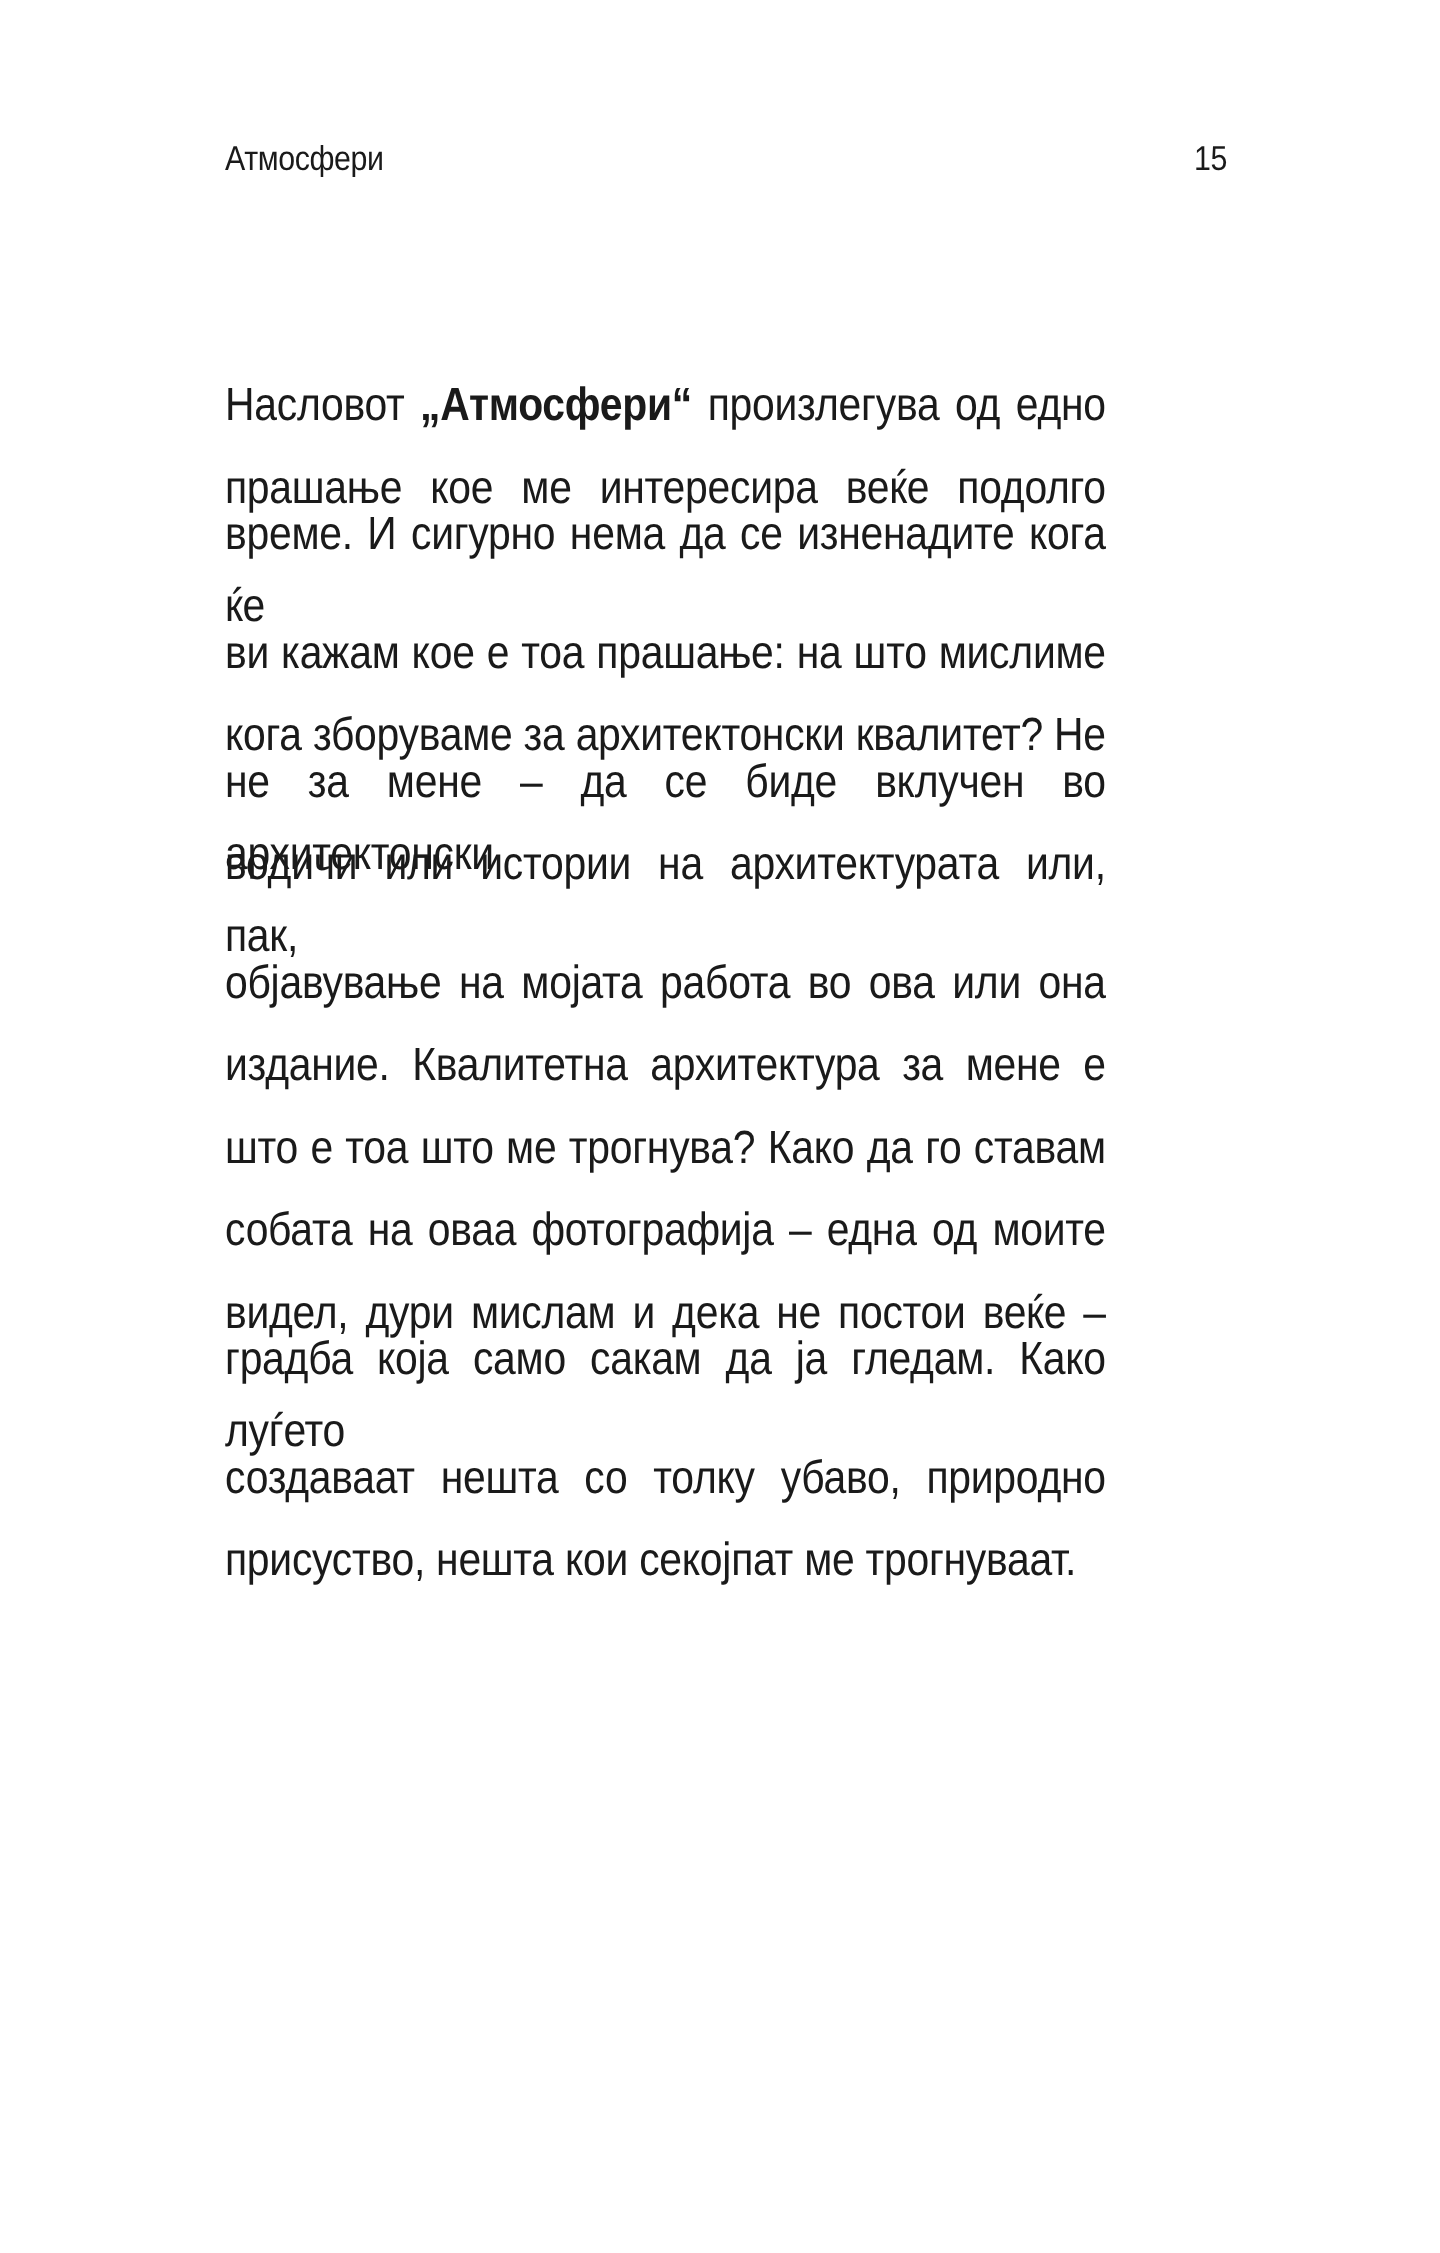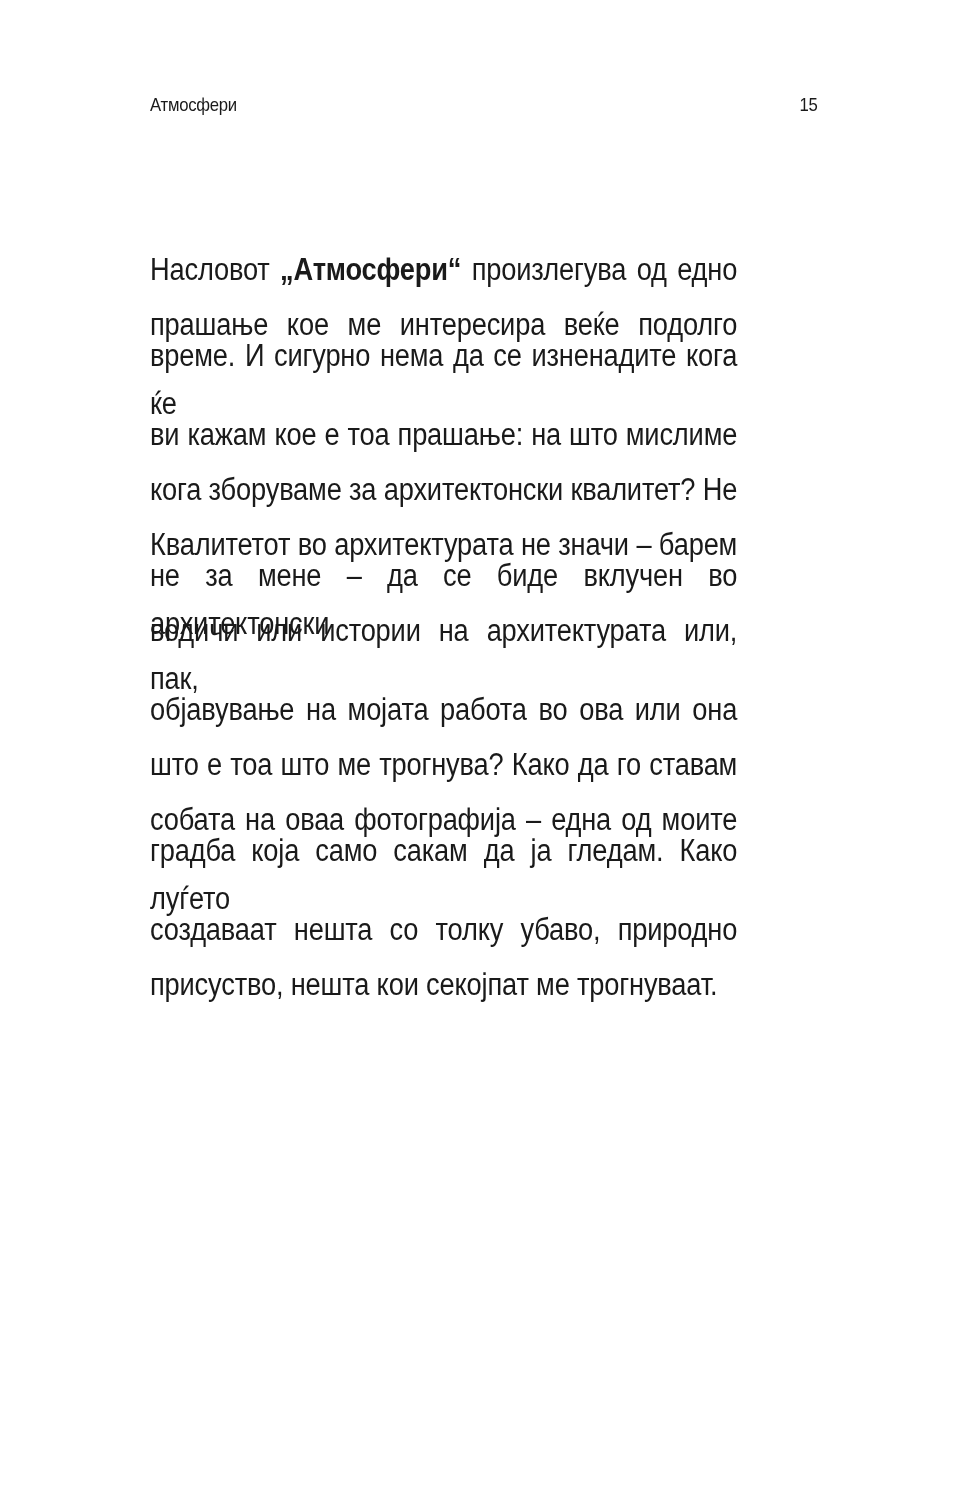--- a/index.html
+++ b/index.html
@@ -17,21 +17,21 @@
     }
     .running-header {
       position: absolute;
       top: 90px;
       left: 150px;
       width: 668px;
       height: 30px;
       display: flex;
       justify-content: space-between;
       align-items: center;
-      font-size: 19px;
+      font-size: 23px;
       letter-spacing: -0.3px;
     }
     .running-title {
       transform: scaleX(0.88);
       transform-origin: left center;
       display: inline-block;
     }
     .page-number {
       transform: scaleX(0.88);
       transform-origin: right center;
@@ -90,36 +90,39 @@
   <div class="line">
       <span class="line-inner">време. И сигурно нема да се изненадите кога ќе</span>
     </div>
   <div class="line">
       <span class="line-inner">ви кажам кое е тоа прашање: на што мислиме</span>
     </div>
   <div class="line">
       <span class="line-inner">кога зборуваме за архитектонски квалитет? Не</span>
     </div>
   <div class="line">
-      <span class="line-inner">Квалитетот во архитектурата не значи – барем</span>
-    </div>
-  <div class="line">
       <span class="line-inner">не за мене – да се биде вклучен во архитектонски</span>
     </div>
   <div class="line">
       <span class="line-inner">водичи или истории на архитектурата или, пак,</span>
     </div>
   <div class="line">
       <span class="line-inner">објавување на мојата работа во ова или она</span>
     </div>
   <div class="line">
+      <span class="line-inner">издание. Квалитетна архитектура за мене е</span>
+    </div>
+  <div class="line">
       <span class="line-inner">што е тоа што ме трогнува? Како да го ставам</span>
     </div>
   <div class="line">
       <span class="line-inner">собата на оваа фотографија – една од моите</span>
+    </div>
+  <div class="line">
+      <span class="line-inner">видел, дури мислам и дека не постои веќе –</span>
     </div>
   <div class="line">
       <span class="line-inner">градба која само сакам да ја гледам. Како луѓето</span>
     </div>
   <div class="line">
       <span class="line-inner">создаваат нешта со толку убаво, природно</span>
     </div>
   <div class="line last">
       <span class="line-inner">присуство, нешта кои секојпат ме трогнуваат.</span>
     </div>

